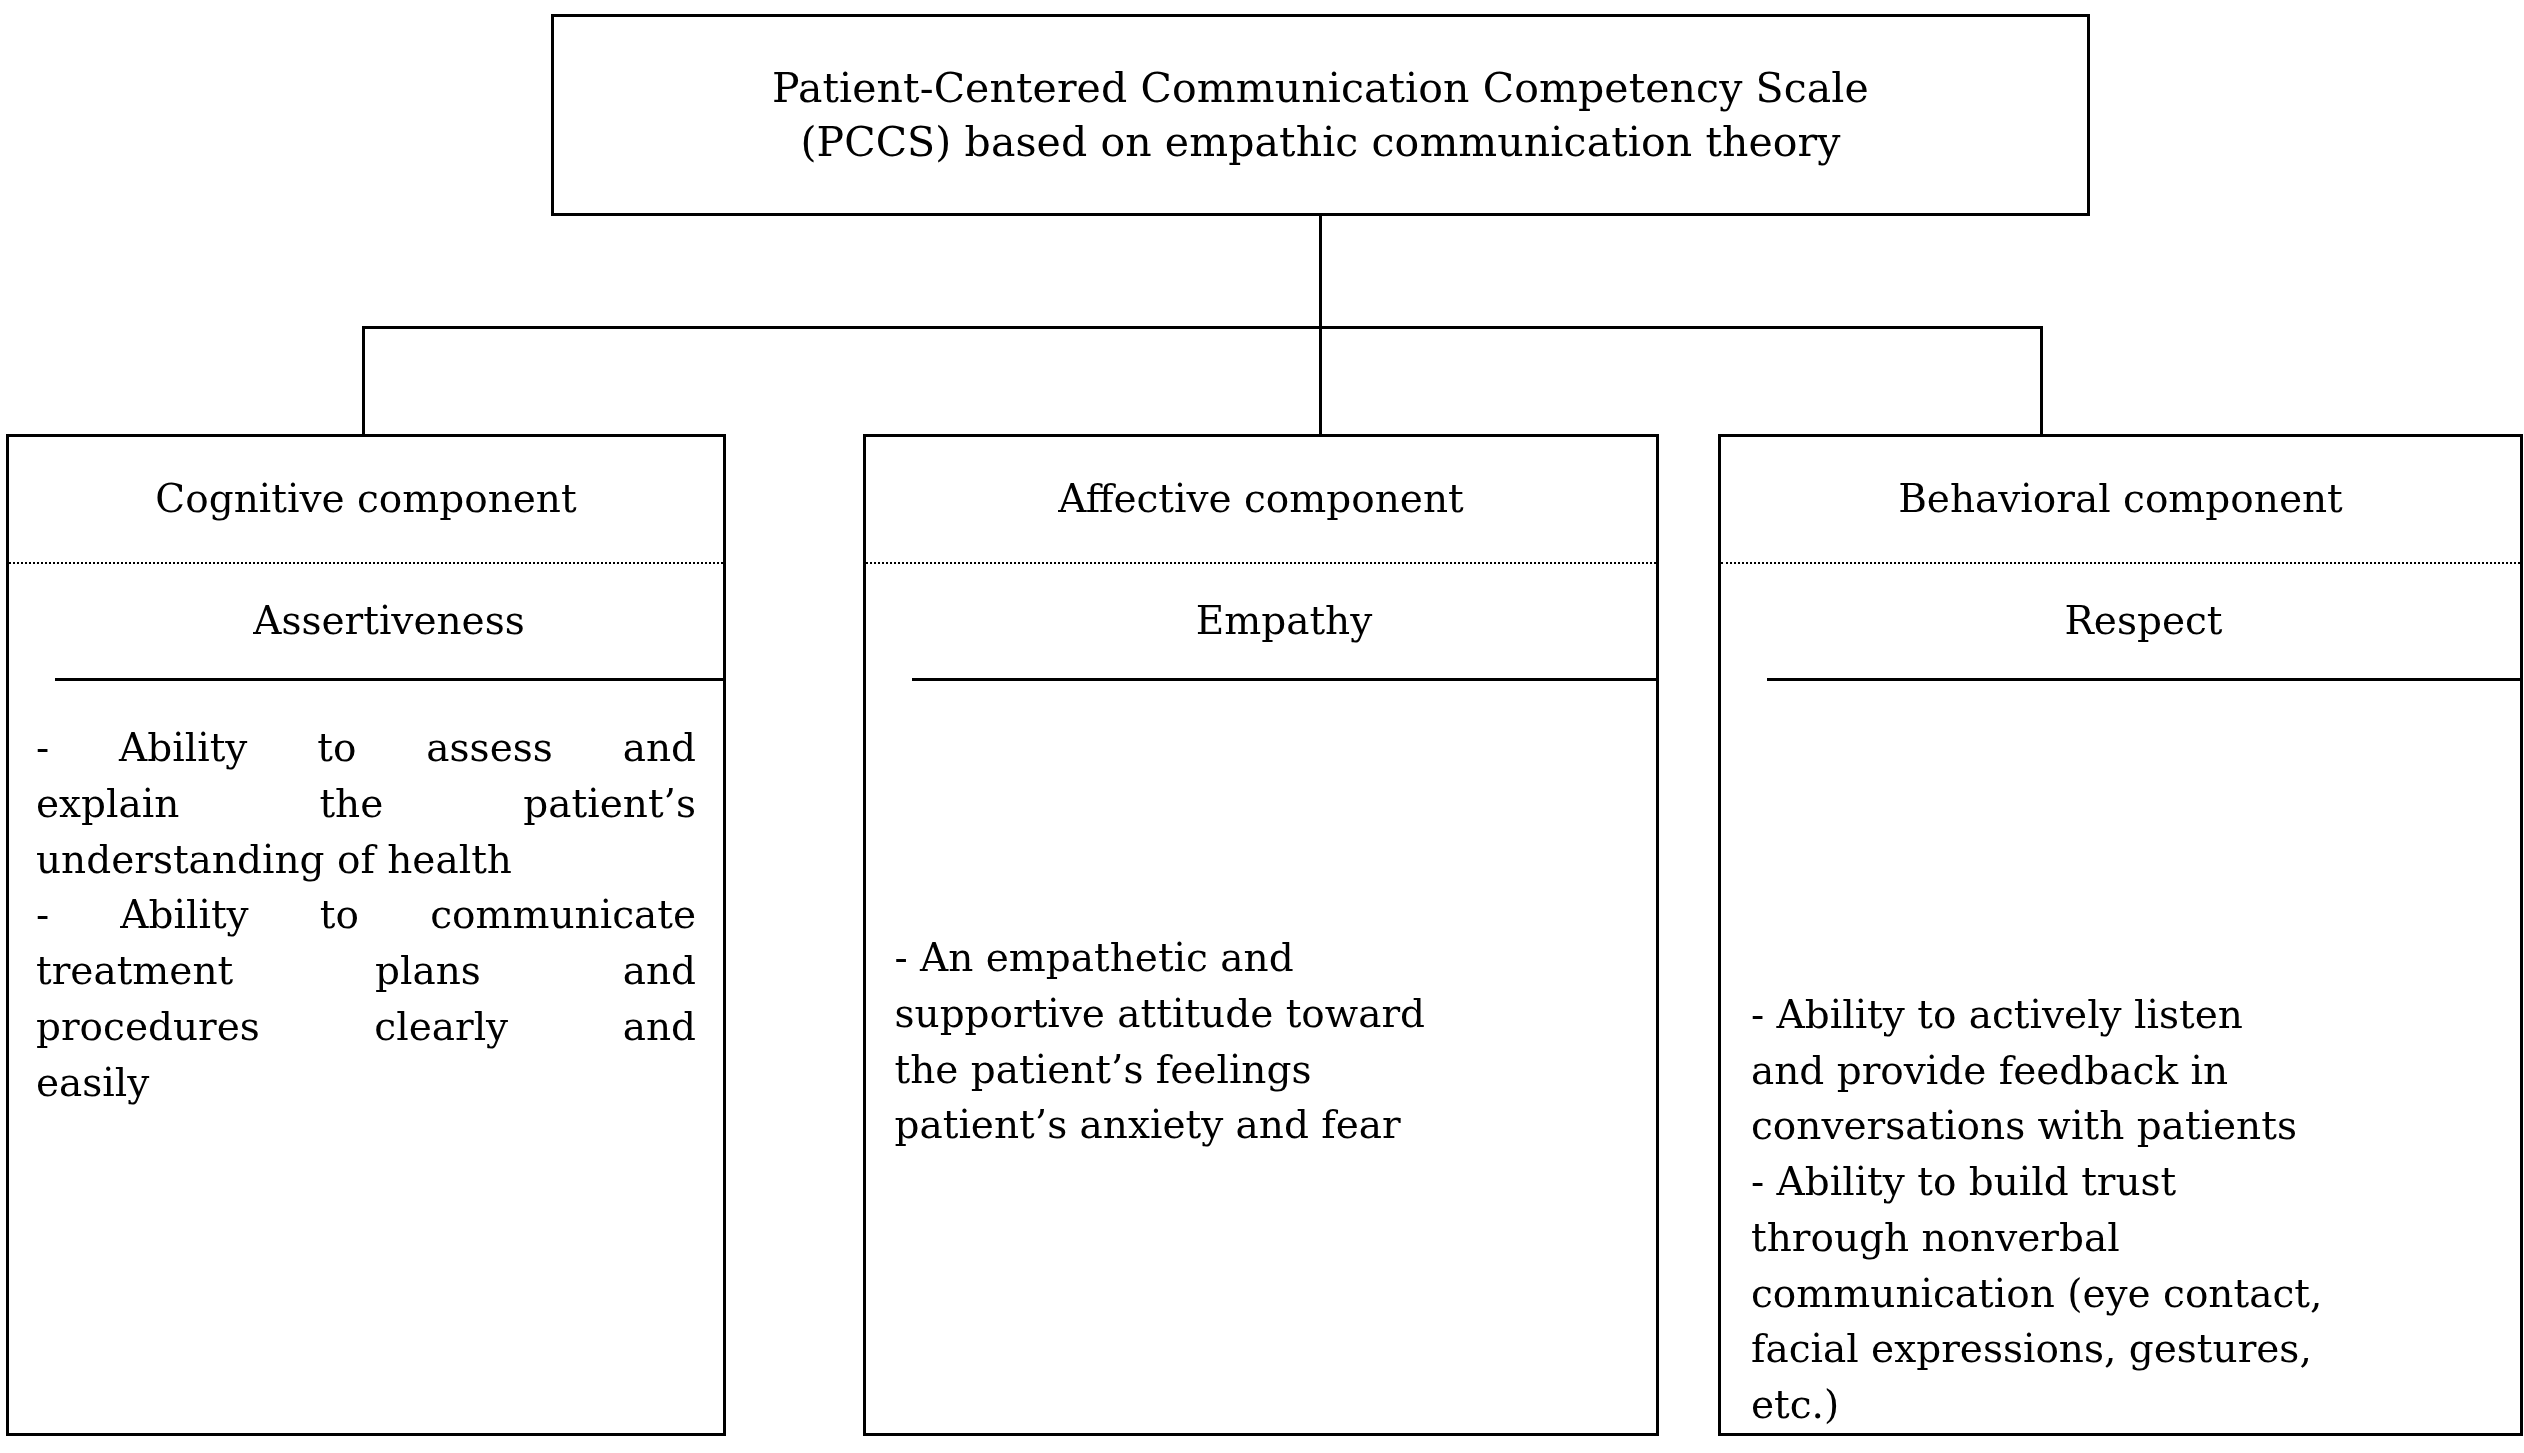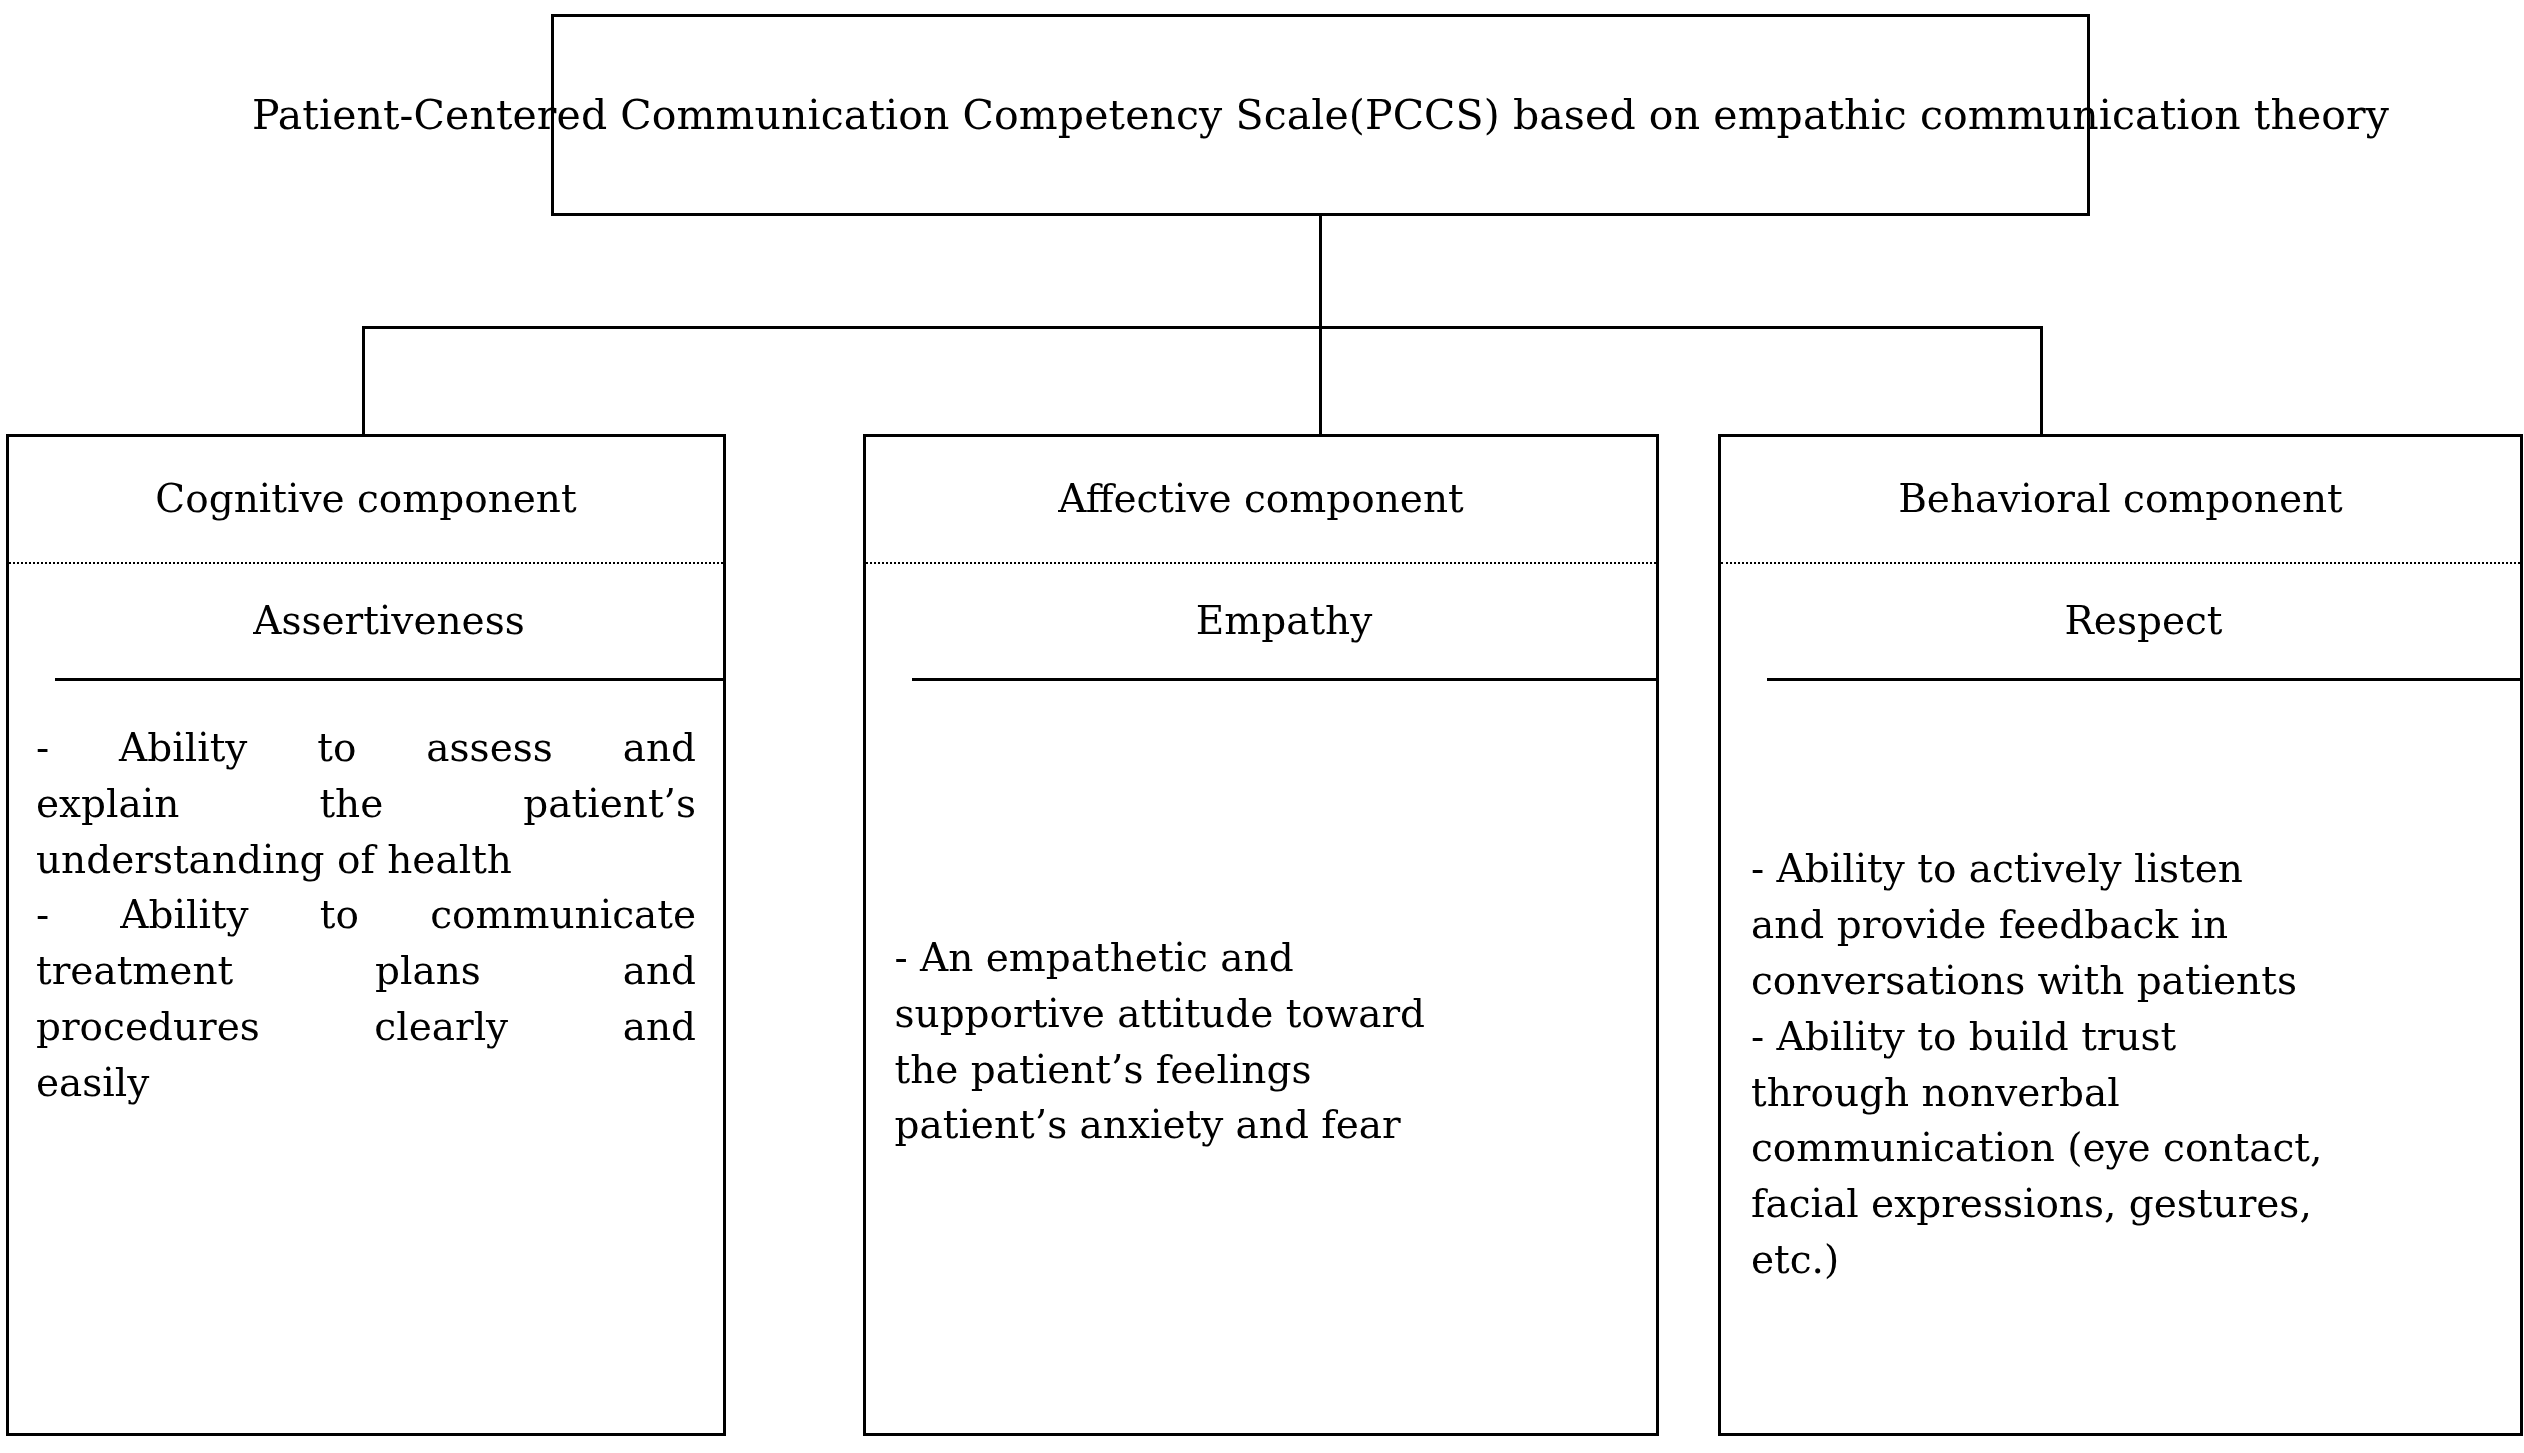--- a/index.html
+++ b/index.html
@@ -23,22 +23,21 @@
   
   .title-box {
     position: absolute;
     left: 551px;
     top: 14.3px;
     width: 1539px;
     height: 202px;
     border: 3.4px solid #000000;
     box-sizing: border-box;
     display: flex;
-    flex-direction: row;
-    align-items: center;
+    flex-direction: column;
     justify-content: center;
   }
   .title-line {
     font-size: 41px;
     line-height: 1.32;
     text-align: center;
     white-space: nowrap;
     letter-spacing: 0.1px;
   }
 
@@ -141,21 +140,21 @@
   
   .col-1 .cell-body { justify-content: flex-start; }
   .col-1 .body-inner { padding-top: 39px; }
   .col-1 .body-line { text-align: justify; text-align-last: left; }
   .col-1 .body-line.j { text-align: justify; text-align-last: justify; }
 
   .col-2 .cell-body { justify-content: center; }
   .col-2 .body-inner { padding-bottom: 31px; padding-left: 28.5px; }
   .col-2 .body-line { text-align: left; }
 
-  .col-3 .cell-body { justify-content: center; }
+  .col-3 .cell-body { justify-content: flex-end; }
   .col-3 .body-inner { padding-top: 15px; padding-left: 30px; }
   .col-3 .body-line { text-align: left; }
 </style>
 </head>
 <body>
 
 <div id="stage">
 
   <div class="title-box">
     <div class="title-line">Patient-Centered Communication Competency Scale</div>

